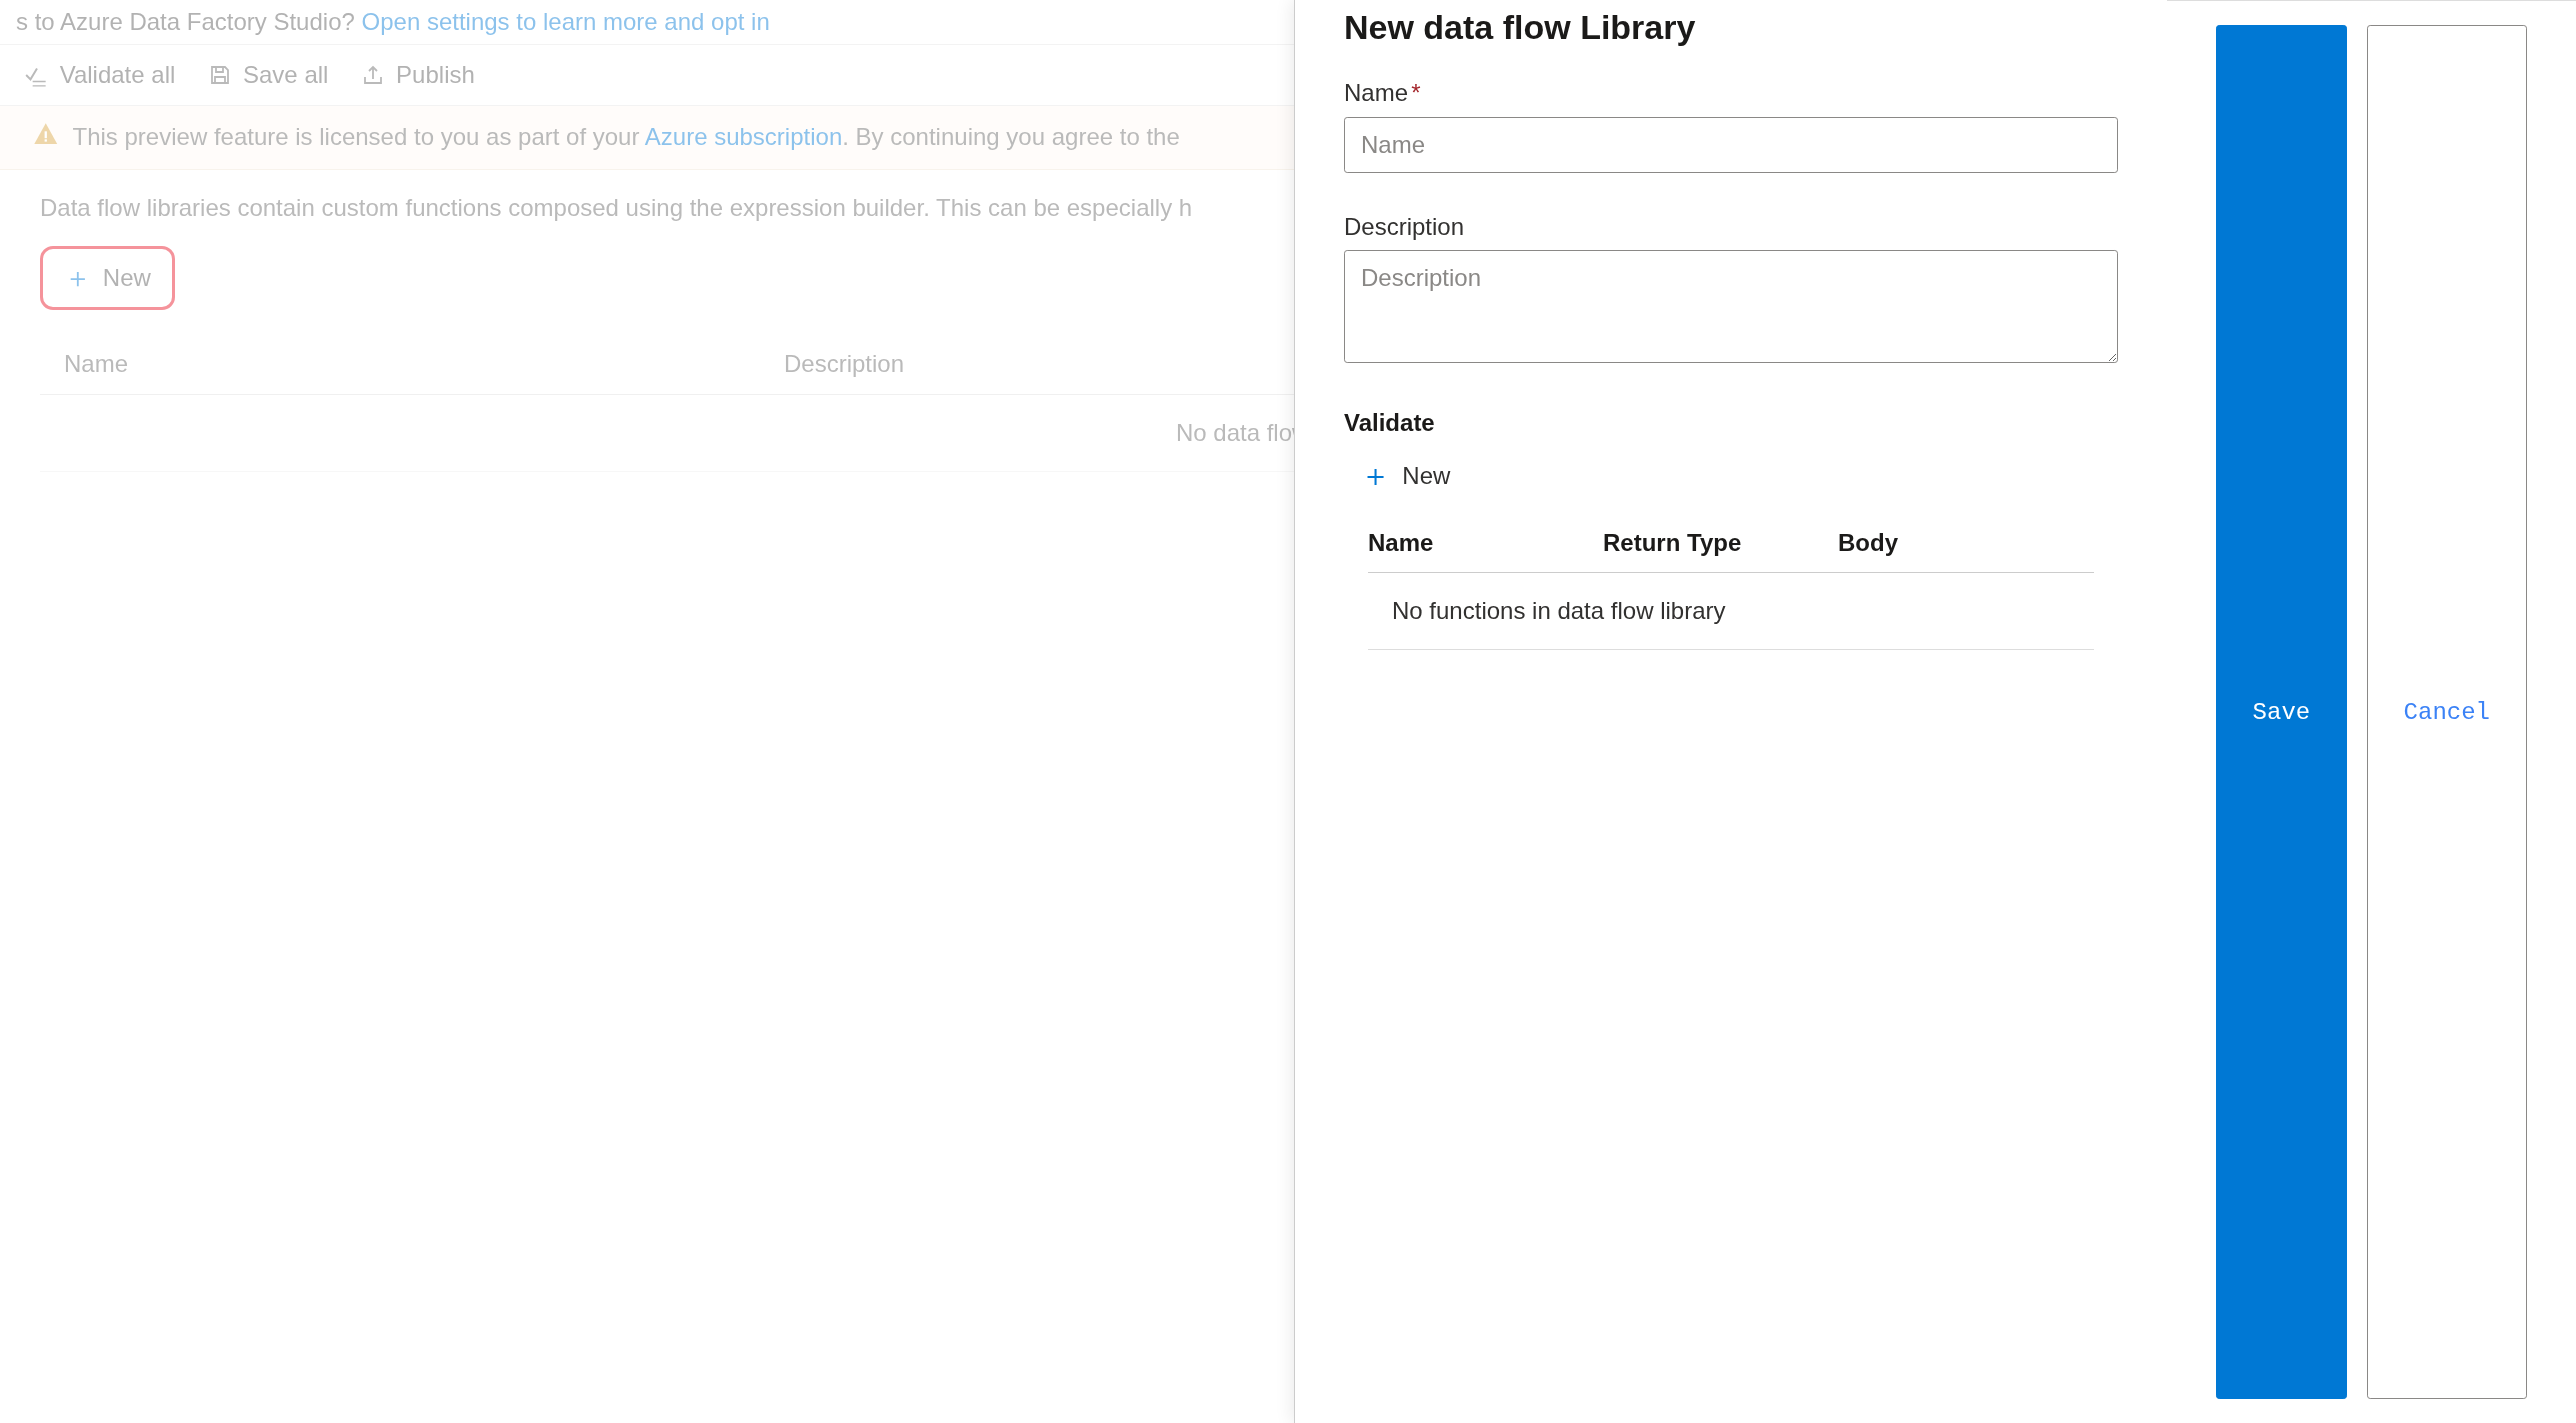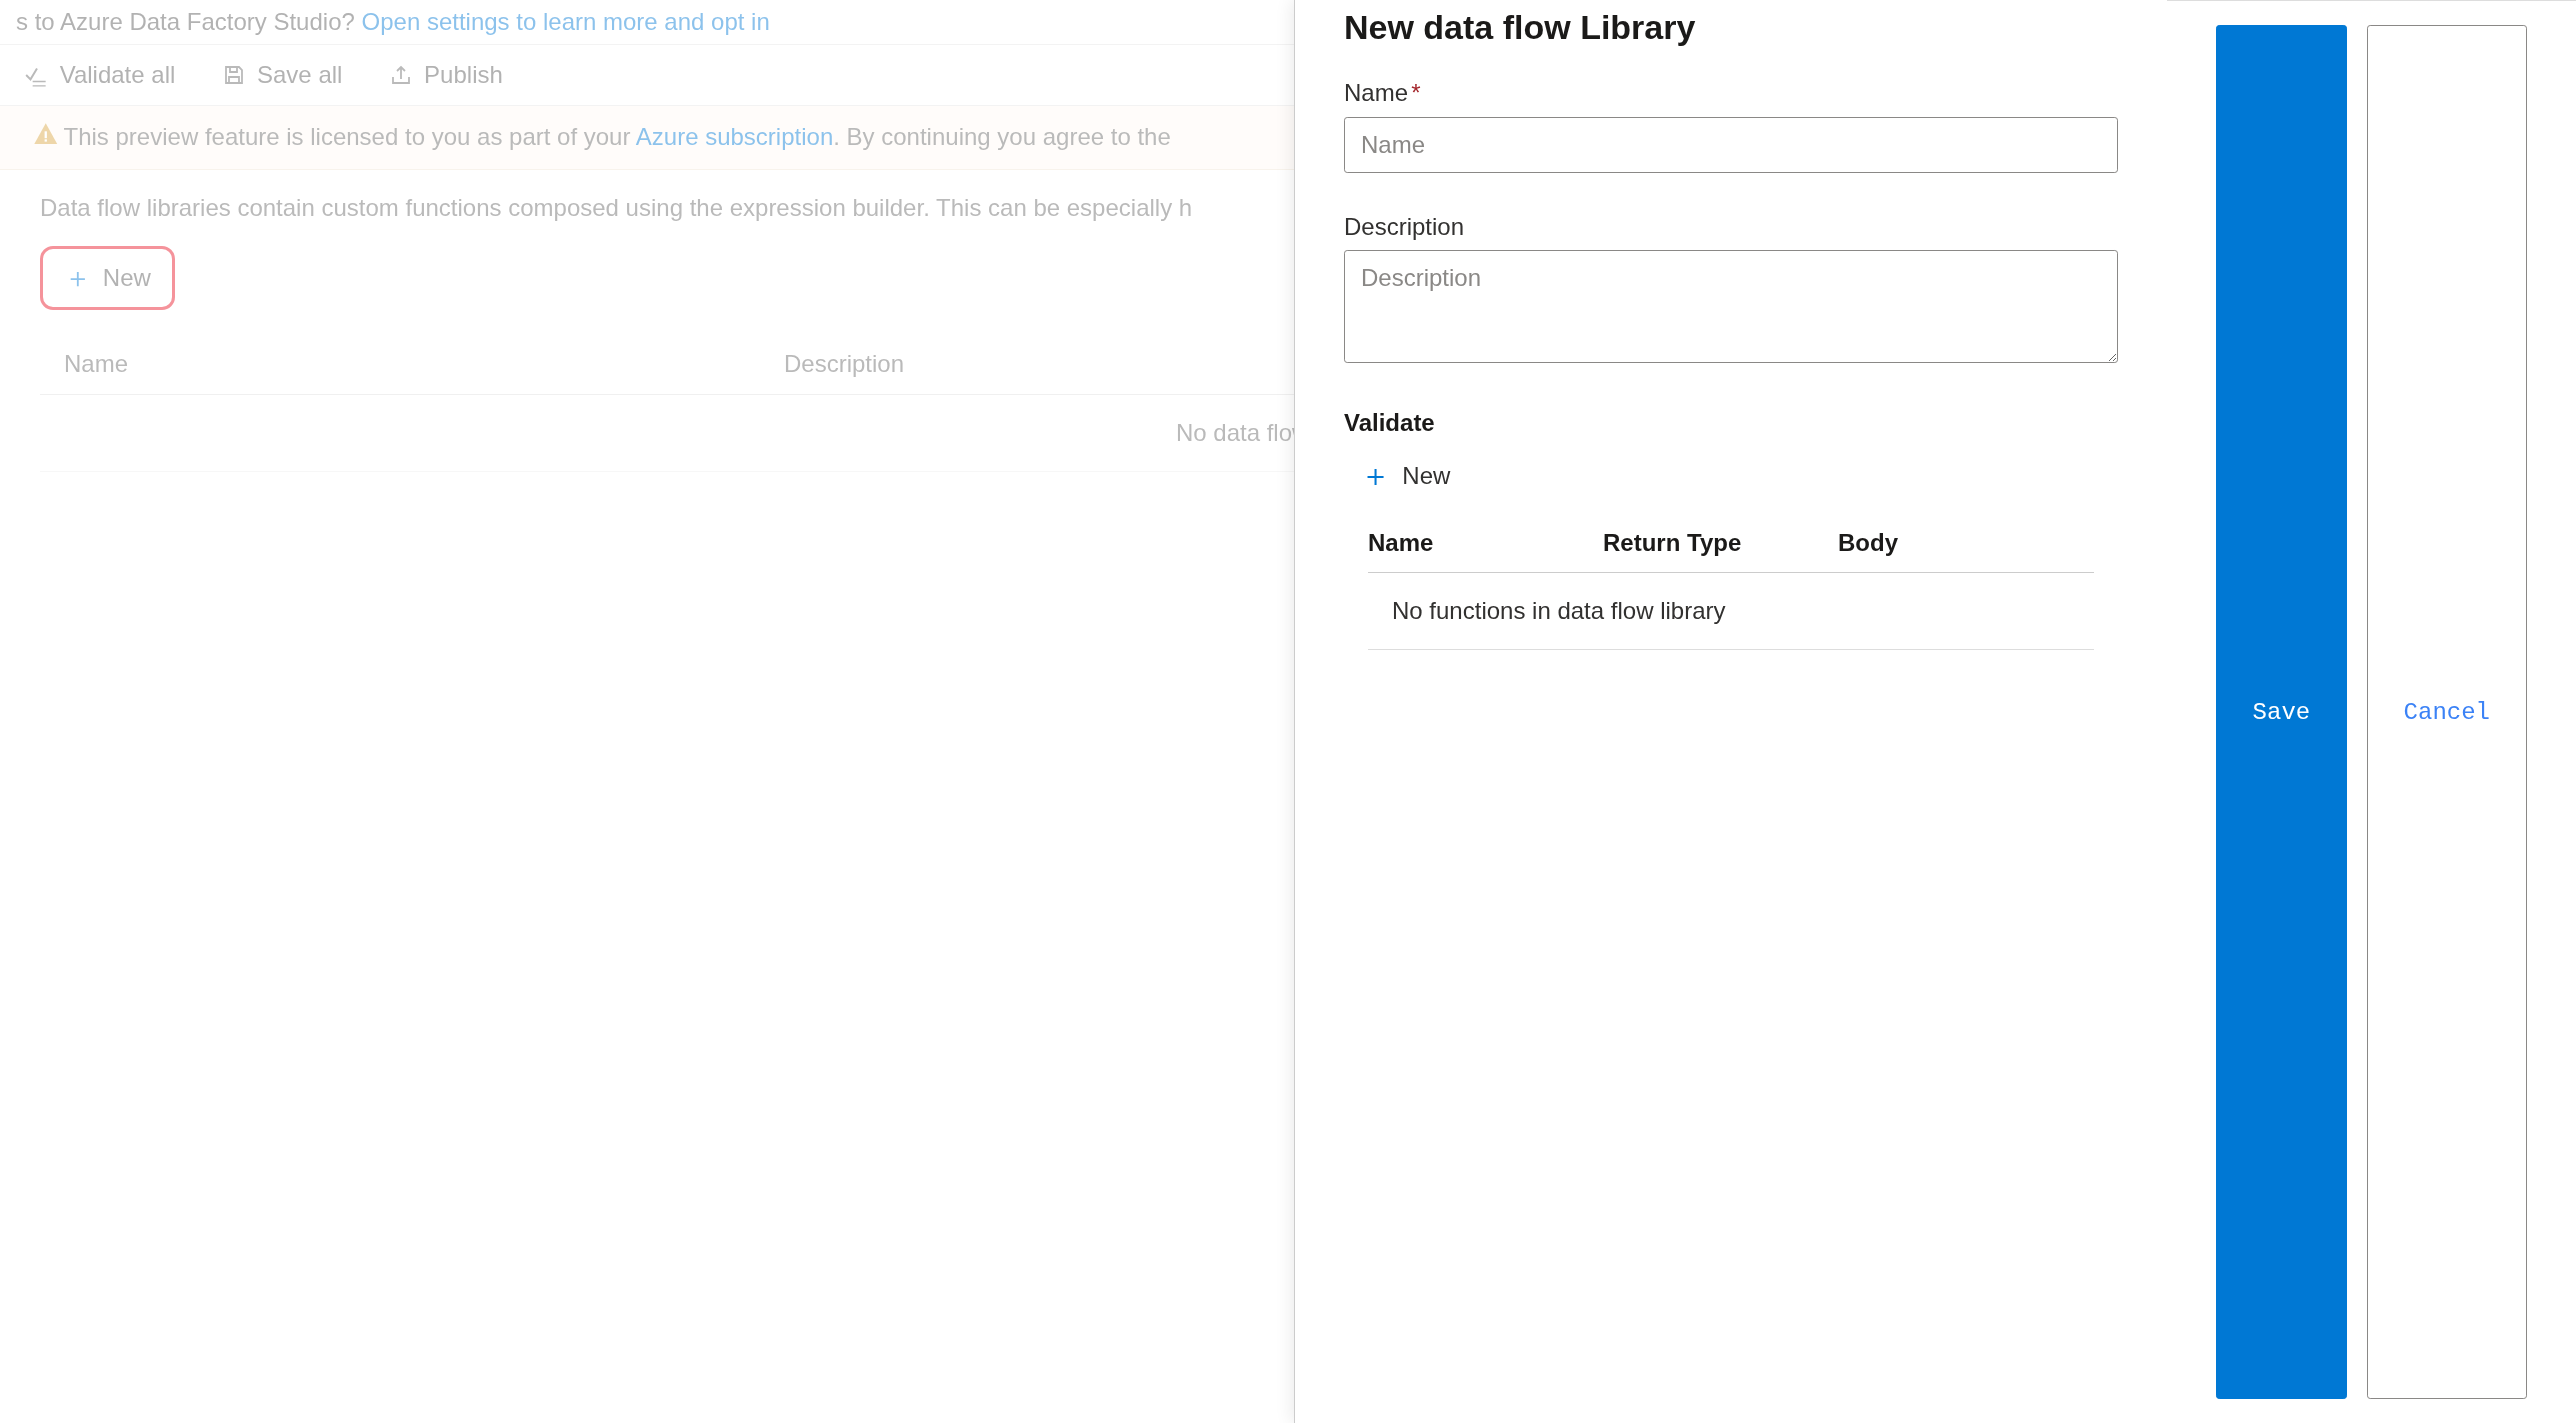--- a/index.html
+++ b/index.html
@@ -26,21 +26,21 @@
     .top-banner a {
       color: #0078d4;
       text-decoration: none;
     }
     
     .toolbar {
       display: flex;
       align-items: center;
       padding: 16px 24px;
       border-bottom: 0.8px solid #e5e5e5;
-      gap: 46px;
+      gap: 32px;
     }
     .toolbar-item {
       display: flex;
       align-items: center;
       gap: 9.7px;
       color: #555;
       font-size: 24px;
       cursor: pointer;
     }
     .toolbar-icon {
@@ -48,21 +48,21 @@
       height: 26px;
       display: flex;
       align-items: center;
       justify-content: center;
       color: #666;
     }
     
     .preview-notice {
       display: flex;
       align-items: center;
-      gap: 4px;
+      gap: 13px;
       padding: 14.6px 32px;
       background: #fef9f3;
       border-bottom: 0.8px solid #f0e5d5;
       color: #666;
       font-size: 24px;
     }
     .preview-notice a {
       color: #0078d4;
       text-decoration: none;
     }

